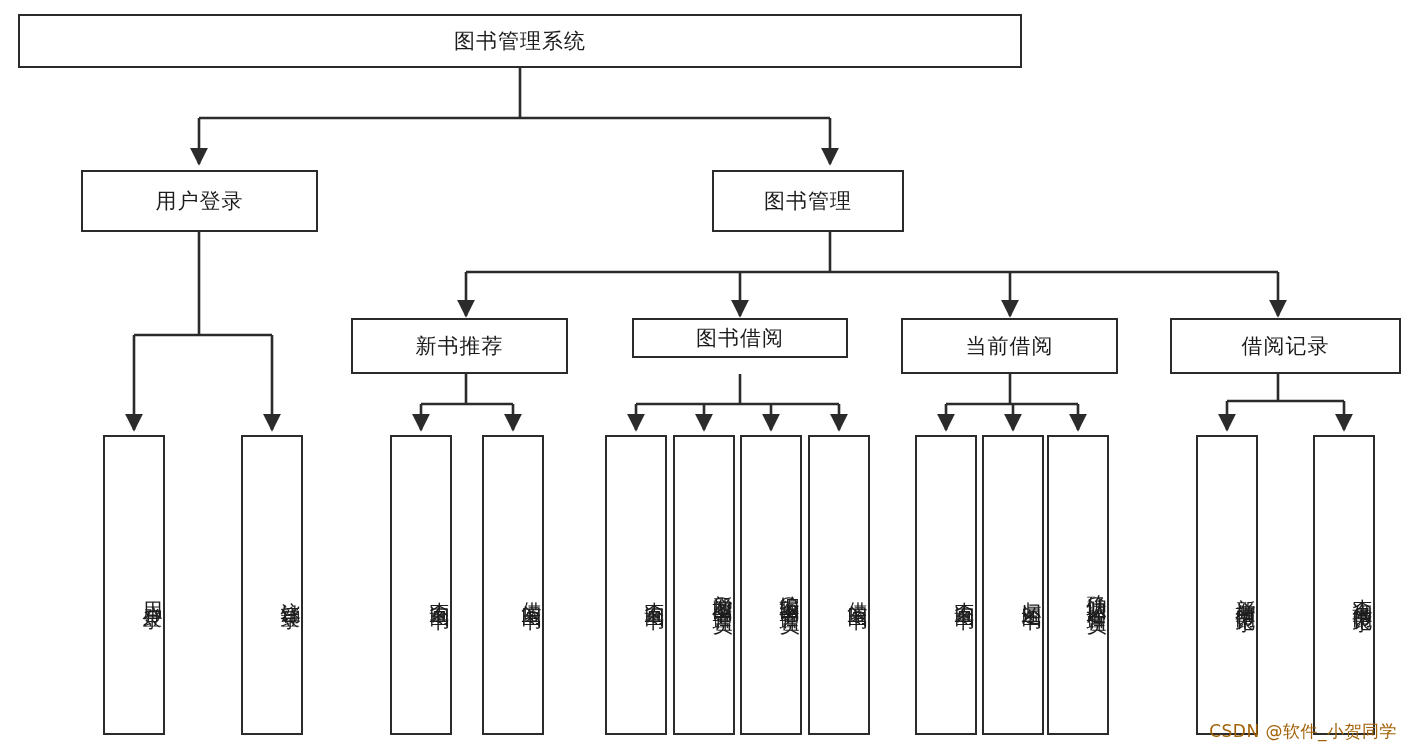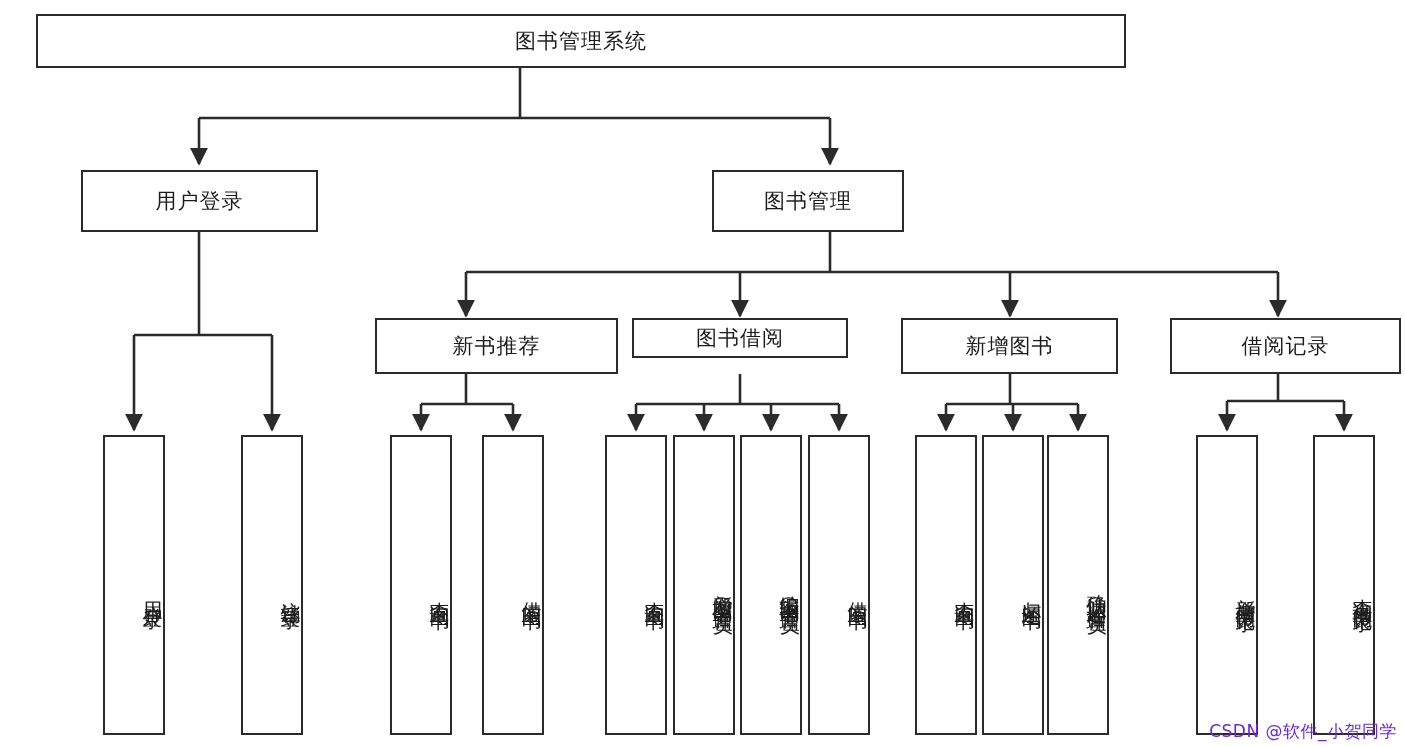--- a/index.html
+++ b/index.html
@@ -52,21 +52,21 @@
   .node.vertical .node-label {
     writing-mode: vertical-rl;
     text-orientation: upright;
     display: block;
   }
   #watermark {
     position: absolute;
     right: 8px;
     bottom: 4px;
     font-size: 17px;
-    color: #6d28d9;
+    color: #a16207;
     white-space: nowrap;
     letter-spacing: 0.5px;
   }
 </style>
 </head>
 <body>
 
 <div id="diagram-root">
 
   <svg id="edge-layer" viewBox="0 0 1405 747" xmlns="http://www.w3.org/2000/svg">
@@ -115,39 +115,39 @@
       <path d="M 1013 404 L 1013 430" marker-end="url(#arrow)"></path>
       <path d="M 1078 404 L 1078 430" marker-end="url(#arrow)"></path>
 
       <path d="M 1278 374 L 1278 401"></path>
       <path d="M 1227 401 L 1344 401"></path>
       <path d="M 1227 401 L 1227 430" marker-end="url(#arrow)"></path>
       <path d="M 1344 401 L 1344 430" marker-end="url(#arrow)"></path>
     </g>
   </svg>
 
-  <div class="node horizontal" style="left:36px; top:14px; width:1090px; height:54px;">
+  <div class="node horizontal" style="left:18px; top:14px; width:1004px; height:54px;">
     <span class="node-label">图书管理系统</span>
   </div>
 
   <div class="node horizontal" style="left:81px; top:170px; width:237px; height:62px;">
     <span class="node-label">用户登录</span>
   </div>
   <div class="node horizontal" style="left:712px; top:170px; width:192px; height:62px;">
     <span class="node-label">图书管理</span>
   </div>
 
-  <div class="node horizontal" style="left:375px; top:318px; width:243px; height:56px;justify-content:center;">
+  <div class="node horizontal" style="left:351px; top:318px; width:217px; height:56px;justify-content:center;">
     <span class="node-label">新书推荐</span>
   </div>
   <div class="node horizontal" style="left:632px; top:318px; width:216px; height:40px;">
     <span class="node-label">图书借阅</span>
   </div>
   <div class="node horizontal" style="left:901px; top:318px; width:217px; height:56px;">
-    <span class="node-label">新增图书</span>
+    <span class="node-label">当前借阅</span>
   </div>
   <div class="node horizontal" style="left:1170px; top:318px; width:231px; height:56px;">
     <span class="node-label">借阅记录</span>
   </div>
 
   <div class="node vertical" style="left:103px; top:435px; width:62px; height:300px;">
     <span class="node-label">用户登录</span>
   </div>
   <div class="node vertical" style="left:241px; top:435px; width:62px; height:300px;">
     <span class="node-label">注销登录</span>

